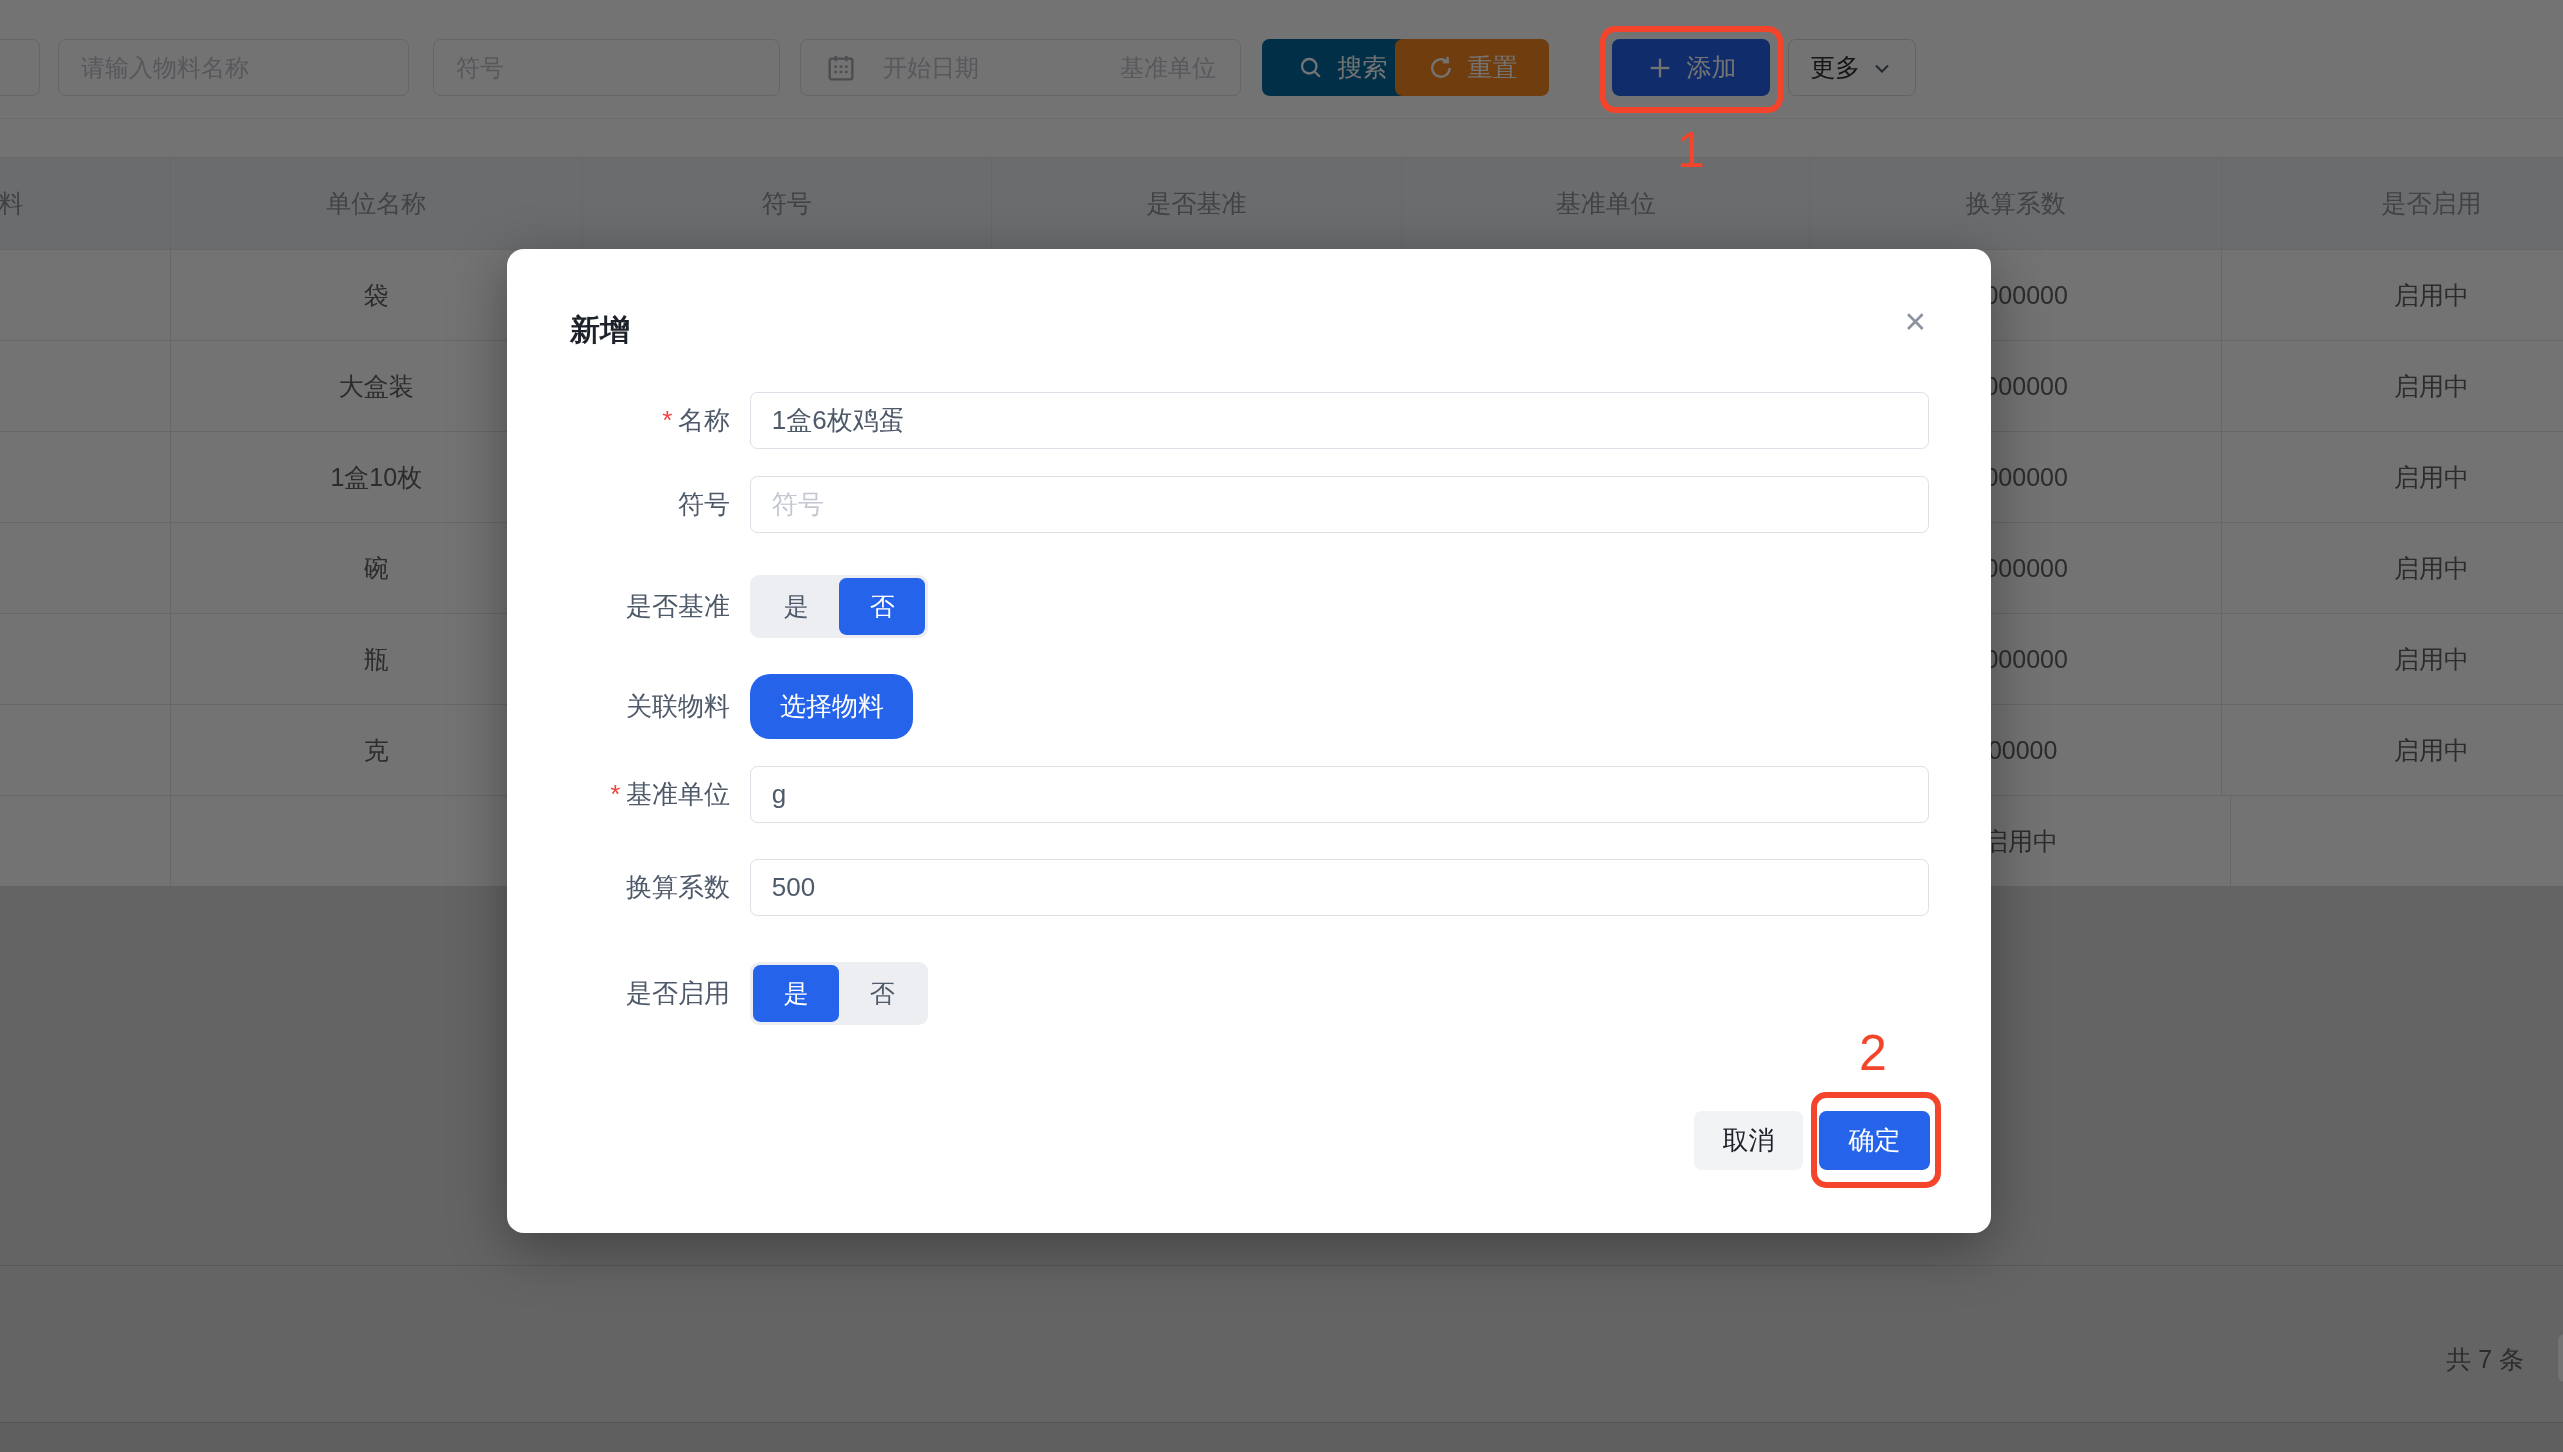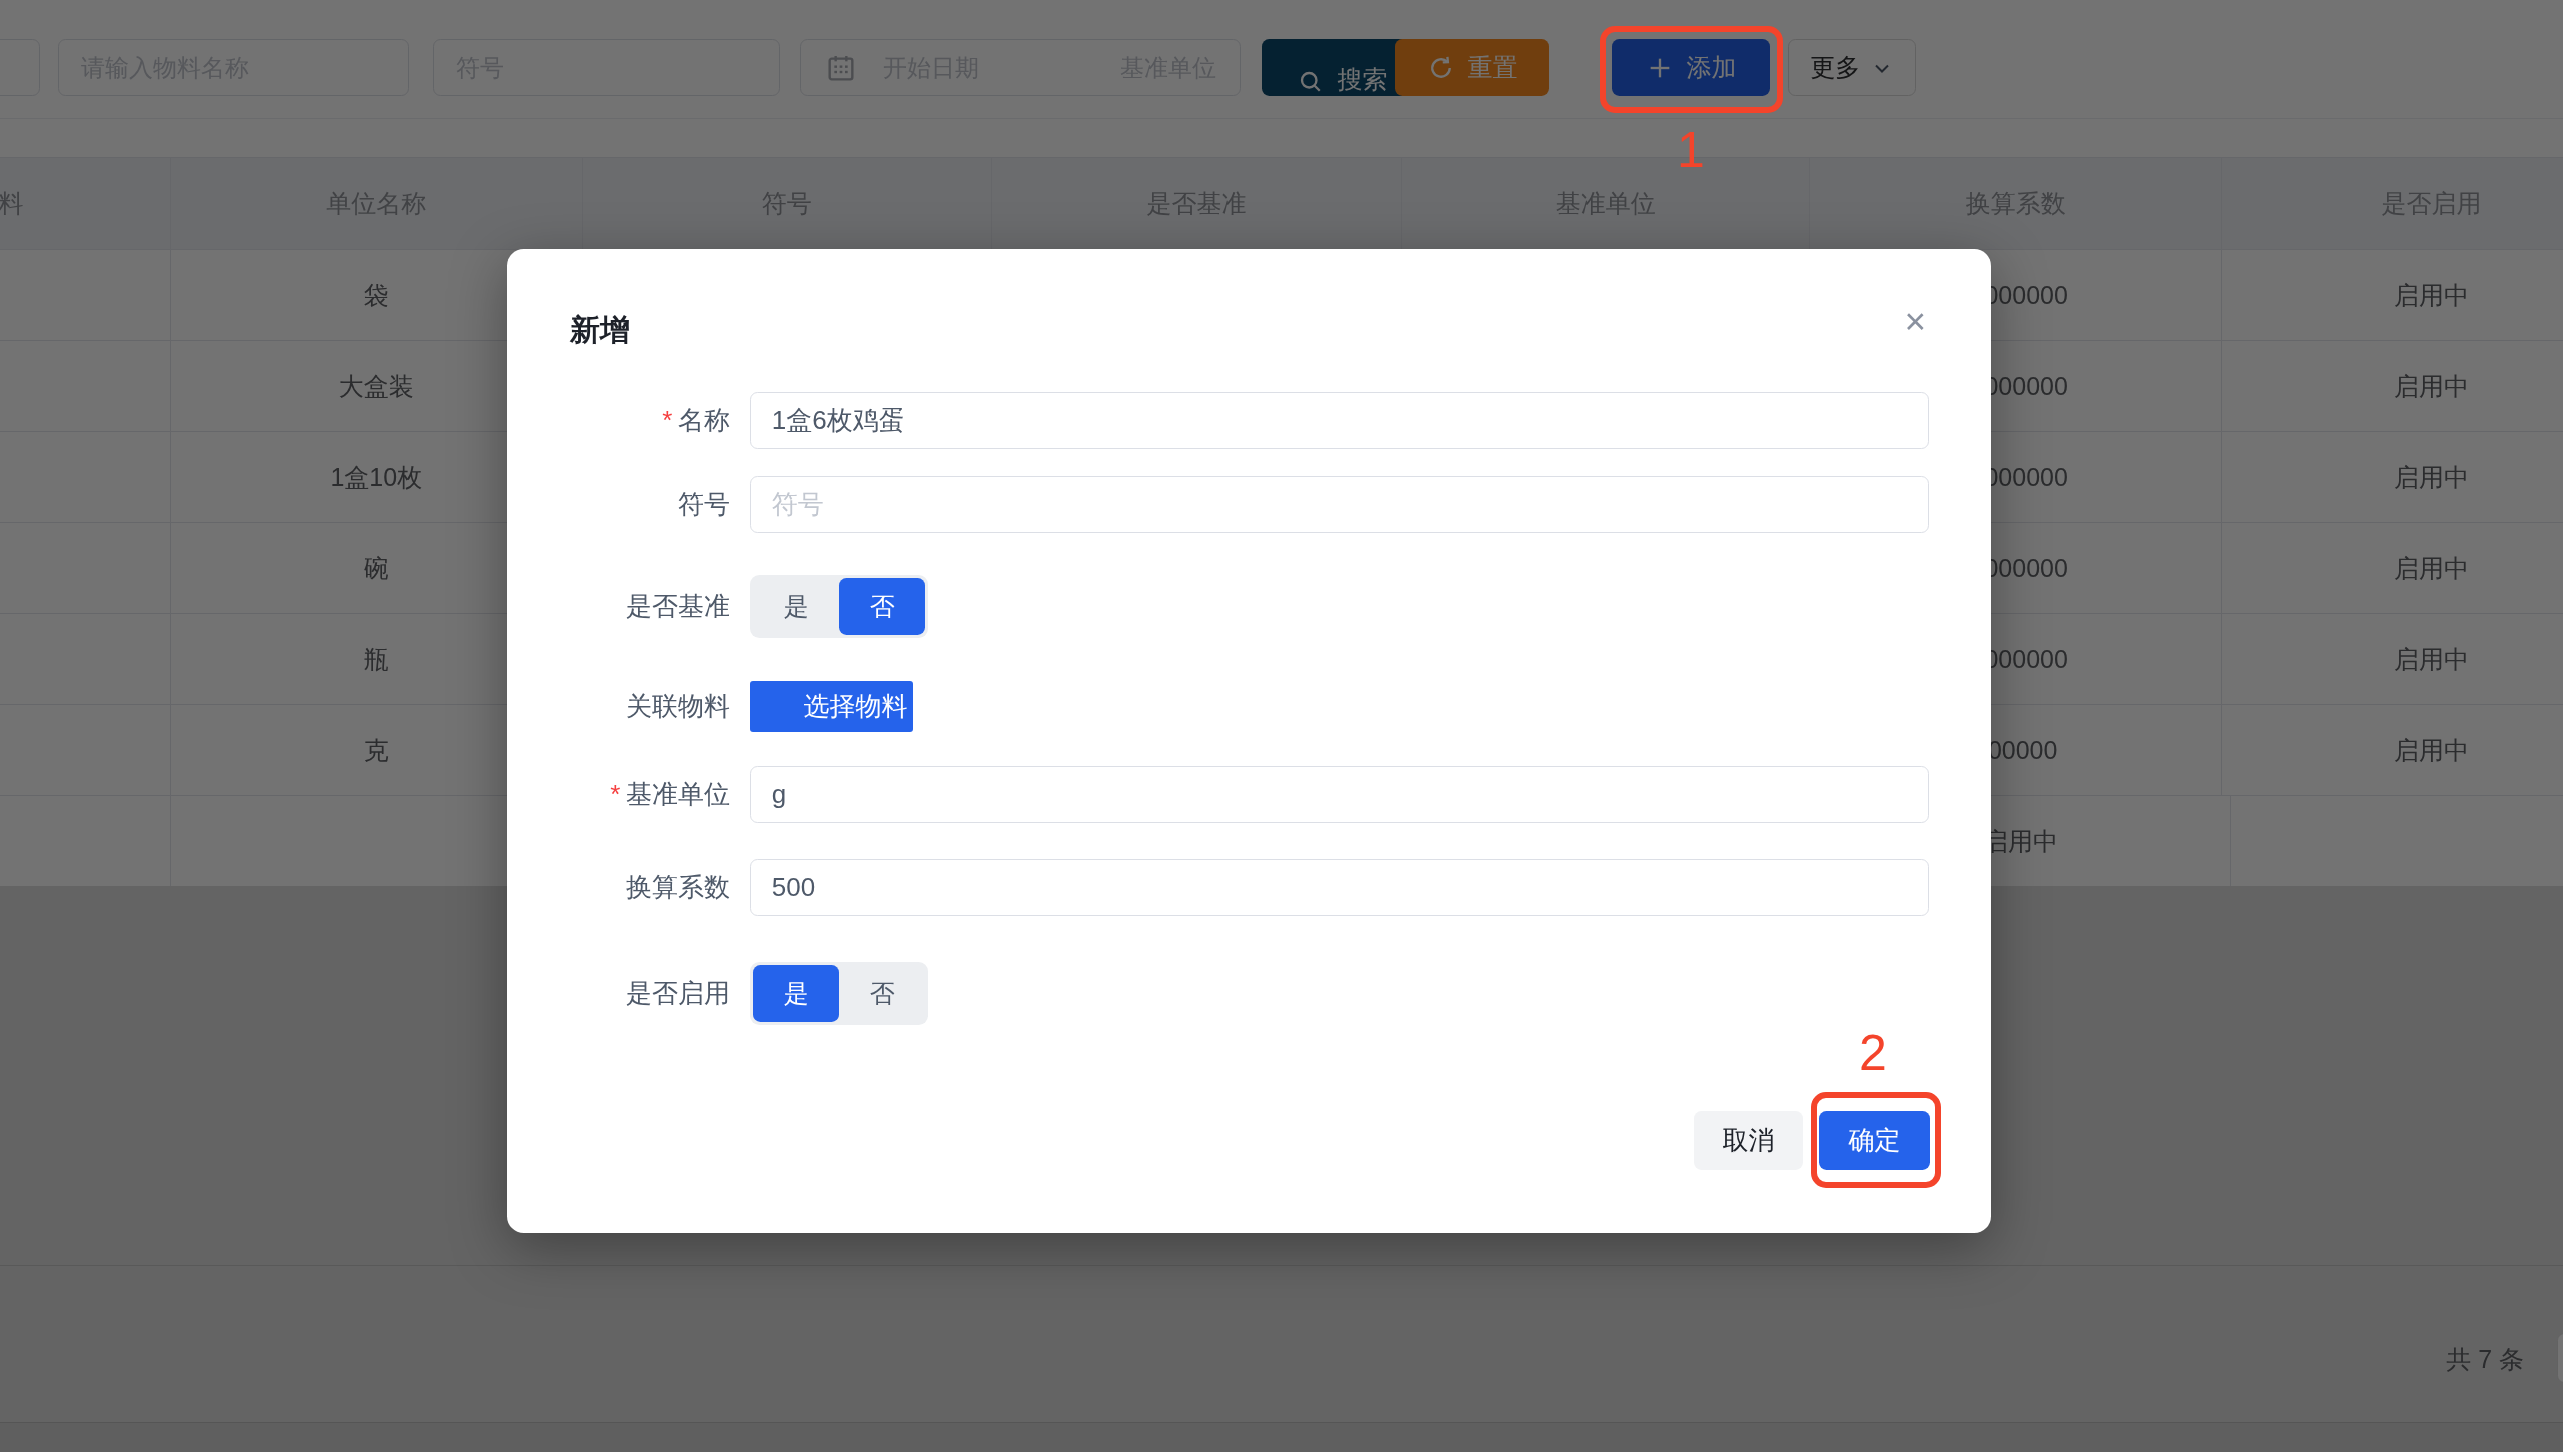--- a/index.html
+++ b/index.html
@@ -11,21 +11,21 @@
   .filter-bar{position:absolute;left:0;top:0;width:2563px;height:119px;background:#fff;border-bottom:1.9px solid #ebeef2;}
   .fld{position:absolute;top:39px;height:57px;border:1.9px solid #dcdfe6;border-radius:7.4px;background:#fff;
        font-size:24px;color:#606266;display:flex;align-items:center;}
   input.fld{padding:8px 22px;outline:none;}
   input.fld::placeholder{color:#c0c4cc;opacity:1;}
   .date-box{padding:14px 24px;gap:26px;color:#c0c4cc;}
   .date-box .ph{flex:0 0 auto;}
   .date-gap{width:89px;}
   .tbtn{position:absolute;top:39px;height:57px;border:none;border-radius:7.4px;display:flex;align-items:center;
         justify-content:center;gap:13px;font-size:25px;color:#fff;cursor:pointer;padding:0;}
-  .btn-search{left:1262px;width:160px;background:#0c4a6e;align-items:flex-end;}
+  .btn-search{left:1262px;width:160px;background:#0369a1;}
   .btn-reset{left:1395px;width:154px;background:#f98b20;align-items:center;}
   .btn-add{left:1612px;width:158px;background:#2563eb;}
   .btn-more{left:1788px;width:128px;background:#fff;border:1.9px solid #d9d9d9;color:#303133;gap:9.3px;}
   .ic{display:inline-flex;align-items:center;justify-content:center;}
 
   
   .table-clip{position:absolute;left:0;top:157px;width:2563px;height:729px;overflow:hidden;}
   .tbl{position:absolute;left:-223px;top:0;width:2865px;}
   .trow{display:flex;width:2865px;}
   .trow > div{border-right:1.9px solid #e2e5ec;border-bottom:1.9px solid #e2e5ec;display:flex;align-items:center;
@@ -56,21 +56,21 @@
   .fctl{margin-left:20.4px;flex:1;display:flex;align-items:center;}
   .minput{width:100%;height:57px;border:1.9px solid #dcdfe6;border-radius:7.4px;padding:0 20.4px;font-size:26px;
         color:#4e5969;outline:none;}
   .minput::placeholder{color:#c2c7d0;opacity:1;}
   .r1{top:134px;height:74px;} .r2{top:227px;height:57px;} .r3{top:326px;height:63px;}
   .r4{top:425px;height:65px;} .r5{top:517px;height:57px;} .r6{top:610px;height:57px;} .r7{top:713px;height:63px;}
   .toggle{width:178px;height:63px;background:#eceef1;border-radius:9.3px;padding:2.8px;display:flex;}
   .seg{width:86px;height:57px;border-radius:7.4px;display:flex;align-items:center;justify-content:center;
         font-size:25px;color:#4e5969;cursor:pointer;}
   .seg.sel{background:#2563eb;color:#fff;}
-  .pick-btn{width:163px;height:51px;background:#2563eb;color:#fff;font-size:26px;border:none;border-radius:3px;cursor:pointer;text-align:right;}
+  .pick-btn{width:163px;height:65px;background:#2563eb;color:#fff;font-size:26px;border:none;border-radius:20px;cursor:pointer;}
   .m-cancel{position:absolute;left:1187px;top:862px;width:109px;height:59px;background:#f2f3f5;border:none;
         border-radius:7.4px;font-size:26px;color:#1d2129;cursor:pointer;}
   .m-confirm{position:absolute;left:1312px;top:862px;width:111px;height:59px;background:#2563eb;border:none;
         border-radius:7.4px;font-size:26px;color:#fff;cursor:pointer;}
 
   
   .anno{z-index:4;}
   .anno-box{position:absolute;border:6.5px solid #f4442b;border-radius:15px;background:transparent;}
   .box1{left:1600px;top:26px;width:183px;height:87px;}
   .box2{left:1811px;top:1092px;width:130px;height:96px;}

